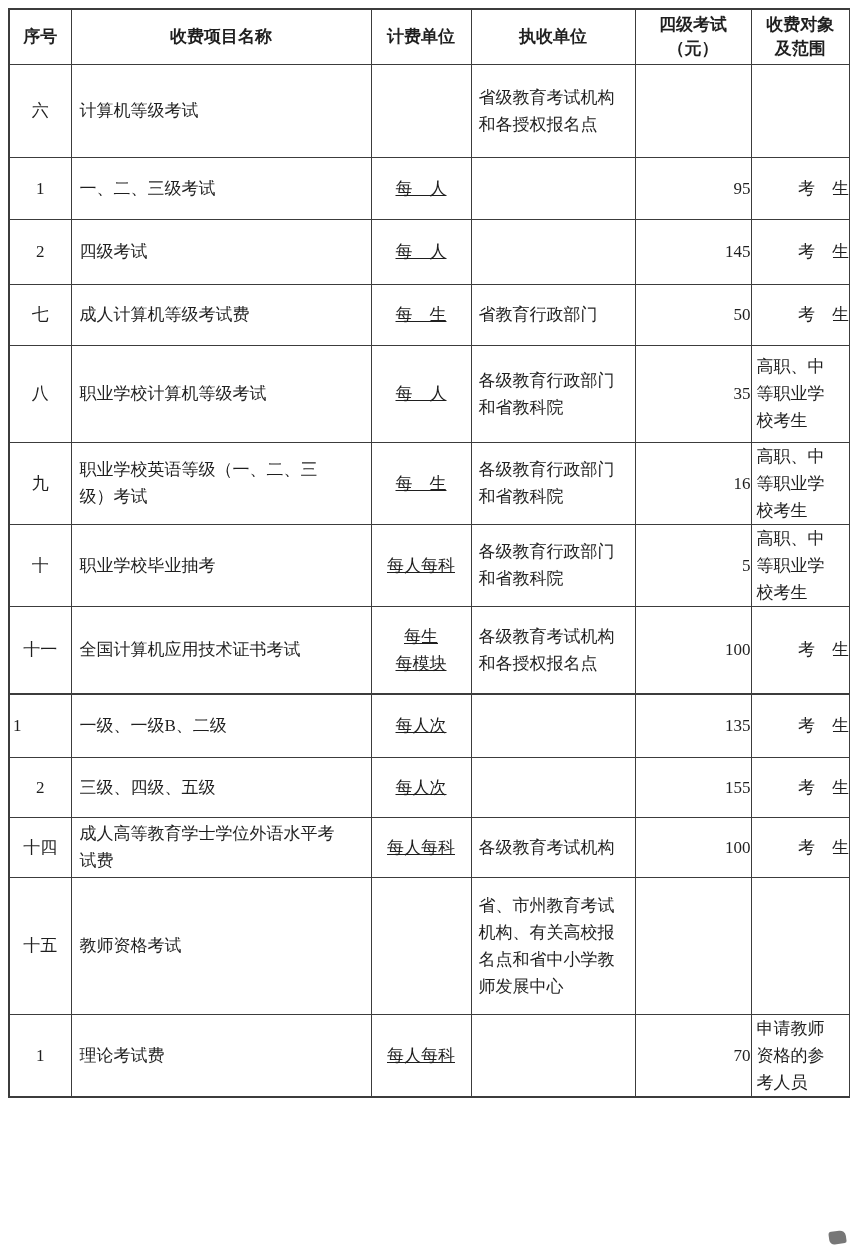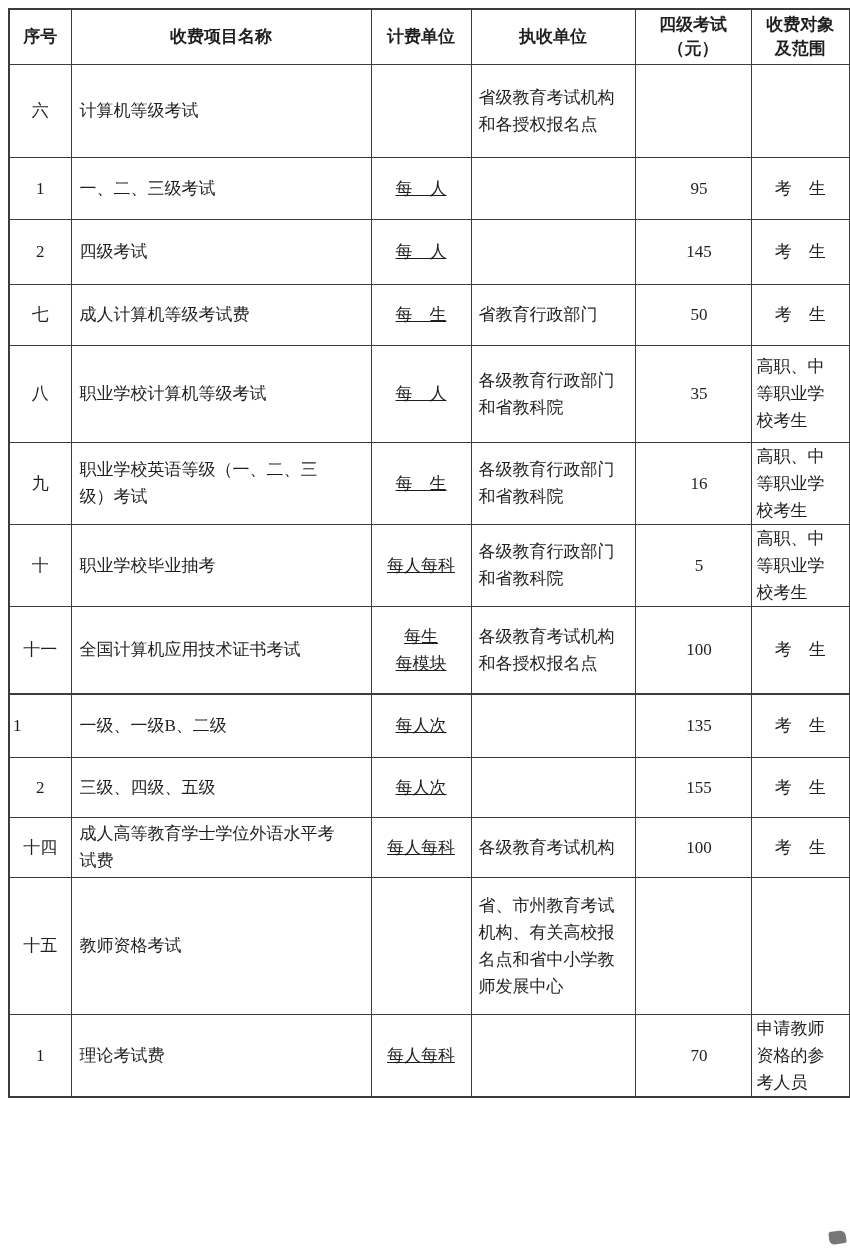--- a/index.html
+++ b/index.html
@@ -27,22 +27,22 @@
   .fee-table th{
     font-weight:bold;
     text-align:center;
     line-height:24px;
   }
   td.c-no{text-align:center;}
   tr.no-left td.c-no{text-align:left;padding-left:3px;}
   td.c-name{text-align:left;padding-left:8px;padding-right:2px;}
   td.c-unit{text-align:center;text-decoration:underline;}
   td.c-coll{text-align:left;padding-left:7px;padding-right:2px;margin-top:44px;}
-  td.c-fee{text-align:center;padding-left:12px;}
-  td.c-target{text-align:center;}
+  td.c-fee{text-align:right;padding-left:12px;}
+  td.c-target{text-align:right;}
   td.c-target.wrapped{text-align:left;padding-left:5px;padding-right:10px;}
   tr.bt2 td{border-top-width:2px;}
   .artifact{
     position:absolute;left:829px;top:1231px;width:17px;height:13px;
     background:#4a4a4a;opacity:.75;border-radius:3px 6px 2px 5px;
     transform:rotate(-8deg);
   }
 </style>
 </head>
 <body>

